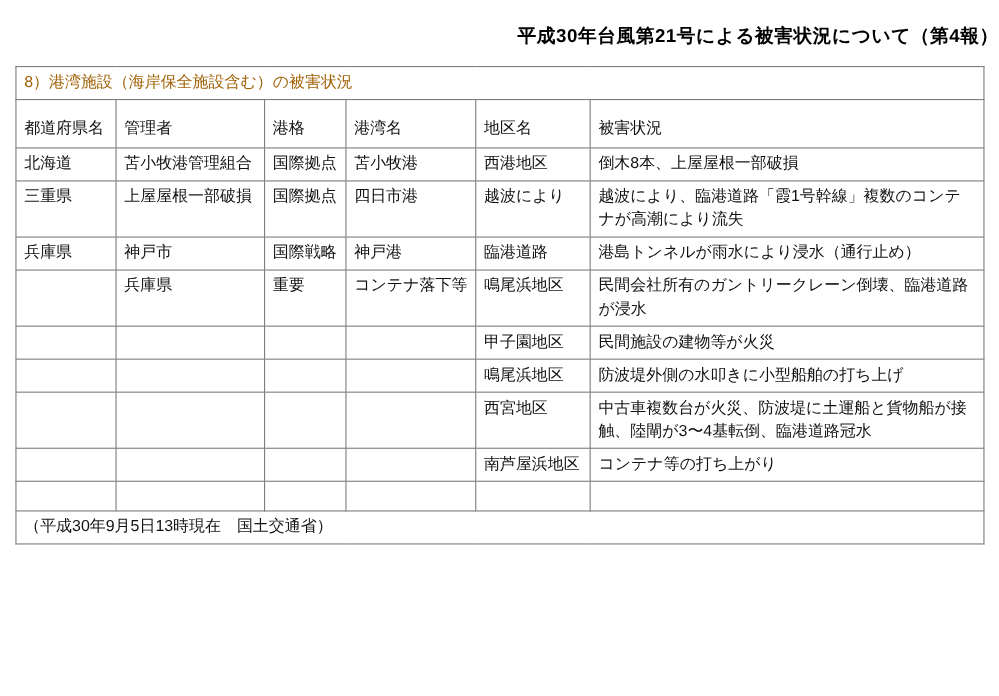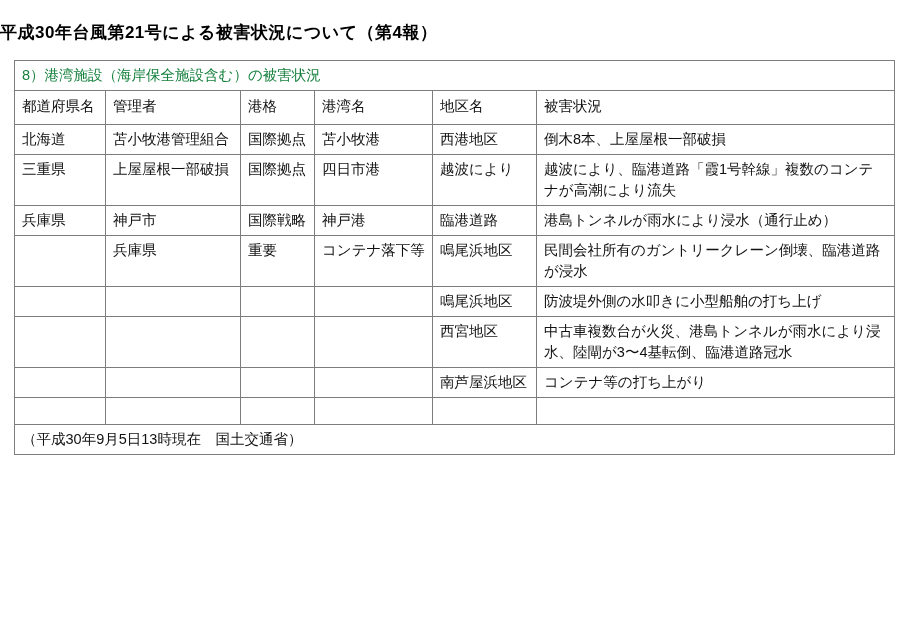--- a/index.html
+++ b/index.html
@@ -12,21 +12,21 @@
     color: #111111;
     overflow: hidden;
   }
   .page {
     width: 908px;
     height: 633px;
     box-sizing: border-box;
   }
   .doc-title {
     padding-top: 21px;
-    text-align: left;
+    text-align: right;
     font-size: 17px;
     font-weight: bold;
     color: #000000;
     letter-spacing: 0.5px;
   }
   .damage-table {
     border-collapse: collapse;
     table-layout: fixed;
     width: 880px;
     margin: 16px 14px 0 14px;
@@ -37,28 +37,27 @@
     padding: 4px 7px;
     font-size: 14.5px;
     line-height: 21px;
     vertical-align: top;
     text-align: left;
     font-weight: normal;
     word-break: break-all;
     overflow: hidden;
   }
   .damage-table th {
-    padding-top: 6px;
+    padding-top: 16px;
     padding-bottom: 6px;
-    font-family: Liberation Mono, monospace;
   }
   .section-heading {
     font-size: 15px;
     font-weight: bold;
-    color: #15803d;
+    color: #a16207;
     padding: 7px 8px;
     margin-left: 32px;
   }
   .empty-row td {
     height: 18px;
   }
   .footer-note {
     text-align: right;
     padding: 5px 10px;
   }
@@ -124,37 +123,45 @@
 
       <tr>
         <td></td>
         <td>兵庫県</td>
         <td>重要</td>
         <td>コンテナ落下等</td>
         <td>鳴尾浜地区</td>
         <td>民間会社所有のガントリークレーン倒壊、臨港道路が浸水</td>
       </tr>
 
+      <tr>
+        <td></td>
+        <td></td>
+        <td></td>
+        <td></td>
+        <td>甲子園地区</td>
+        <td>民間施設の建物等が火災</td>
+      </tr>
 
       <tr>
         <td></td>
         <td></td>
         <td></td>
         <td></td>
         <td>鳴尾浜地区</td>
         <td>防波堤外側の水叩きに小型船舶の打ち上げ</td>
       </tr>
 
       <tr>
         <td></td>
         <td></td>
         <td></td>
         <td></td>
         <td>西宮地区</td>
-        <td>中古車複数台が火災、港島トンネルが雨水により浸水、陸閘が3〜4基転倒、臨港道路冠水</td>
+        <td>中古車複数台が火災、防波堤に土運船と貨物船が接触、陸閘が3〜4基転倒、臨港道路冠水</td>
       </tr>
 
       <tr>
         <td></td>
         <td></td>
         <td></td>
         <td></td>
         <td>南芦屋浜地区</td>
         <td>コンテナ等の打ち上がり</td>
       </tr>

